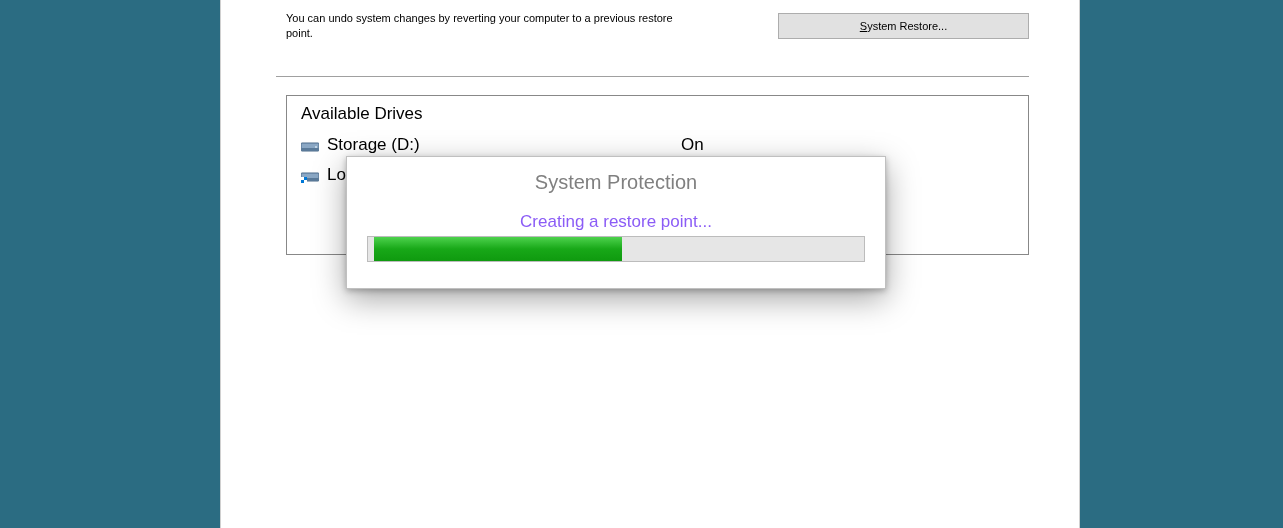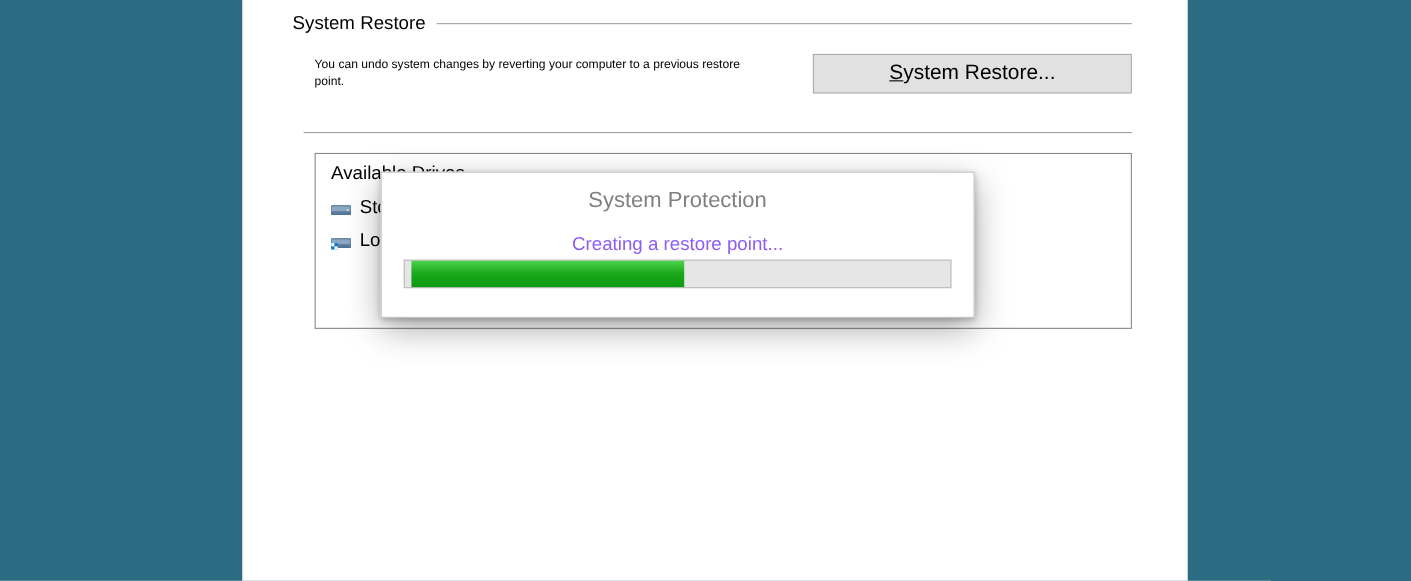--- a/index.html
+++ b/index.html
@@ -50,24 +50,24 @@
     .desc-text {
       color: #000;
       font-size: 11px;
       line-height: 1.35;
       max-width: 400px;
     }
     .win-button {
       background: #e1e1e1;
       border: 1px solid #adadad;
       font-family: inherit;
-      font-size: 19px;
+      font-size: 11px;
       color: #000;
       padding: 6px 0;
-      width: 290px;
+      width: 251px;
       text-align: center;
       cursor: pointer;
     }
     .drives-box {
       border: 1px solid #888;
       margin: 14px 0 26px 20px;
       padding: 0;
       height: 160px;
       position: relative;
       background: #fff;
@@ -145,24 +145,20 @@
     }
     .accesskey-underline {
       text-decoration: underline;
     }
   </style>
 </head>
 <body>
 
 <div class="main-window">
 
-  <div class="group-header">
-    <span>System Restore</span>
-    <span class="line"></span>
-  </div>
 
   <div class="restore-row">
     <div class="desc-text">You can undo system changes by reverting your computer to a previous restore point.</div>
     <button class="win-button">
       <span class="accesskey-underline">S</span><span>ystem Restore...</span>
     </button>
   </div>
 
   <div class="group-header">
     <span class="line"></span>

